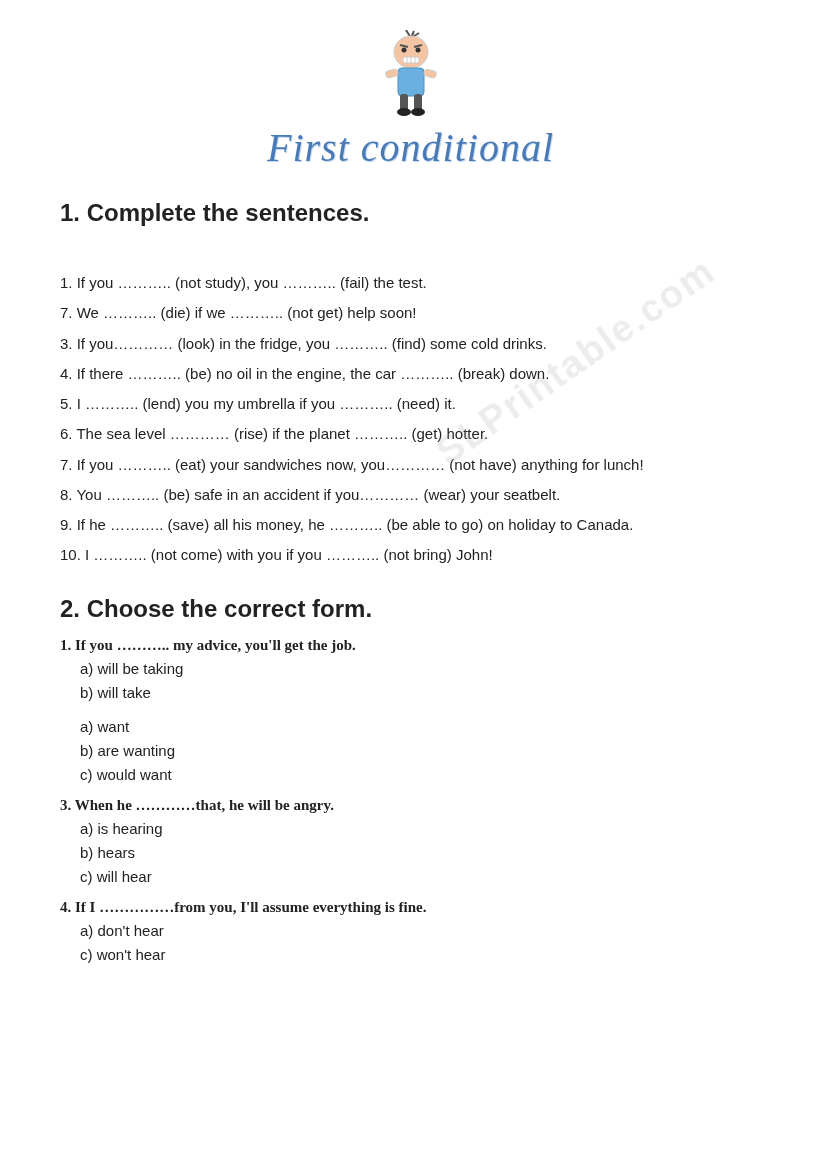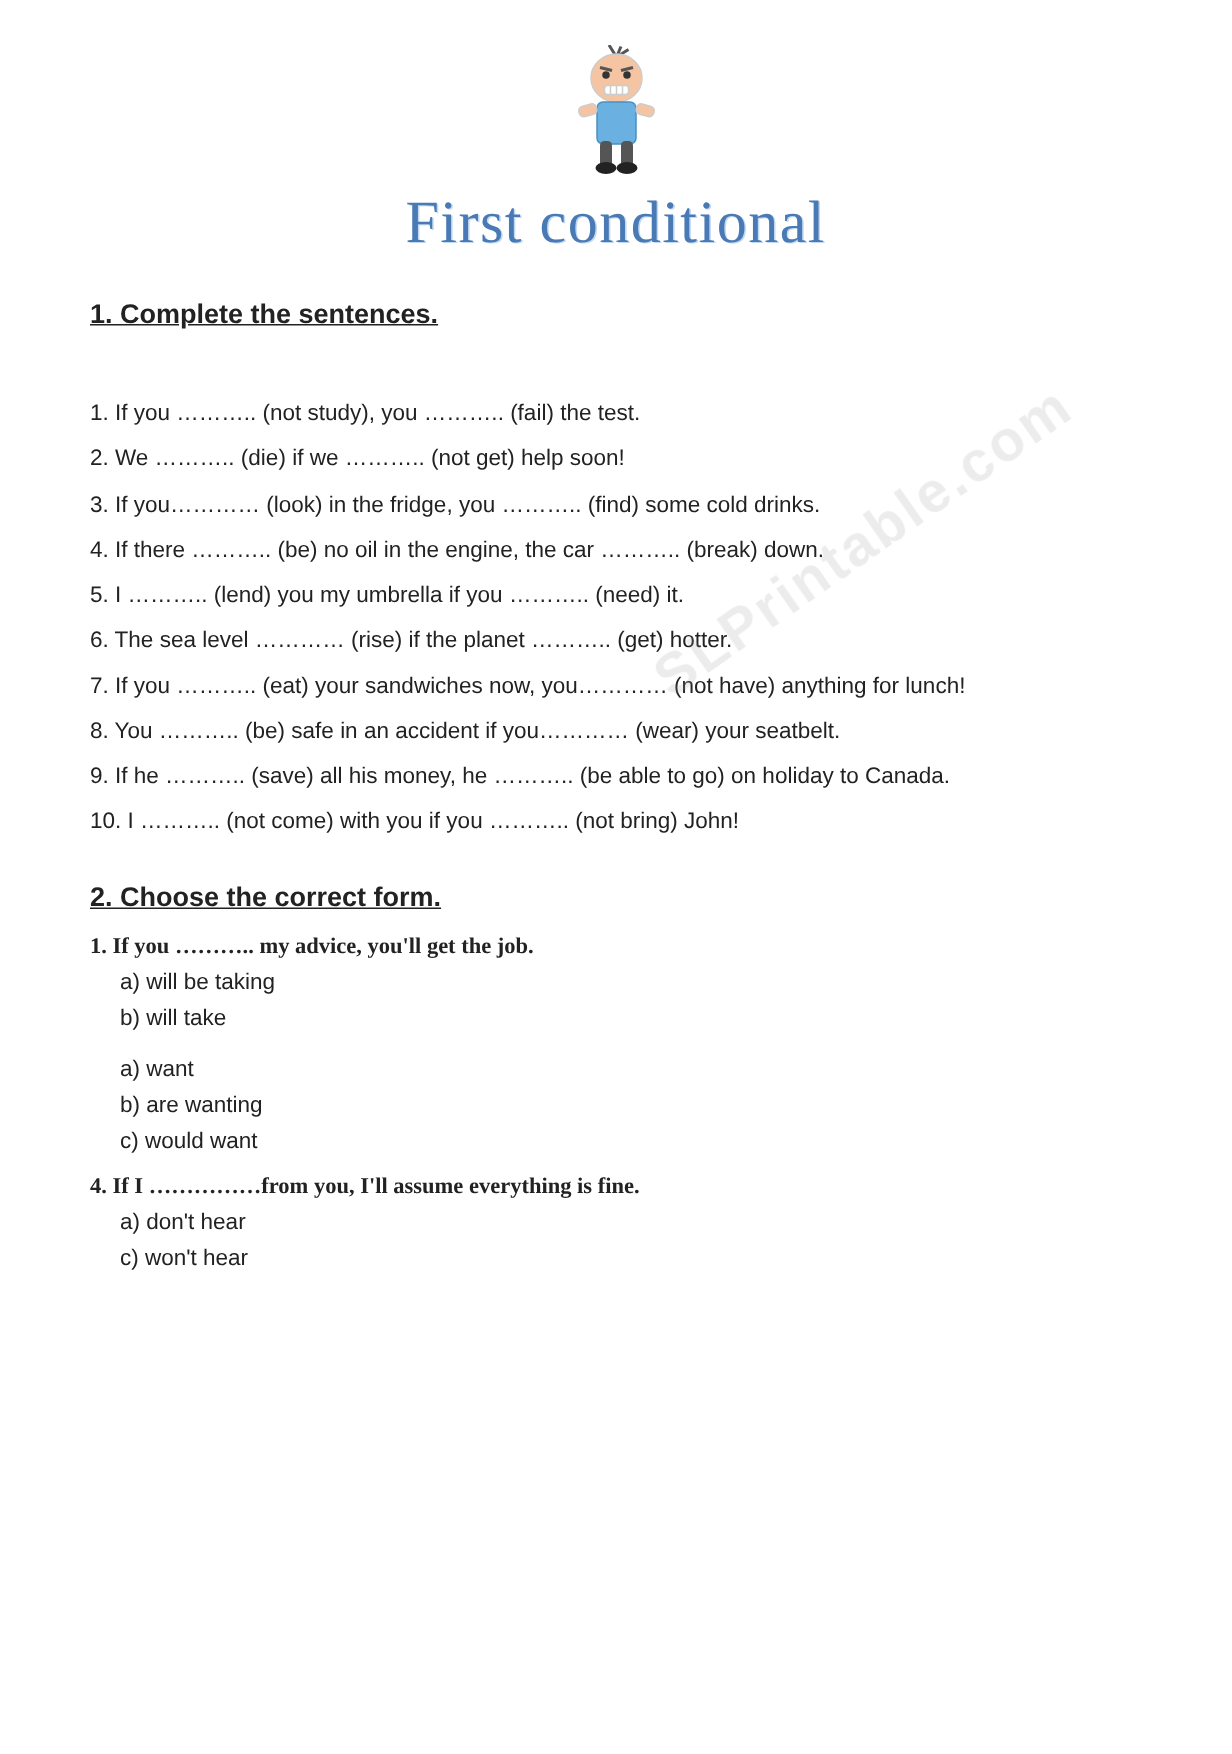--- a/index.html
+++ b/index.html
@@ -15,30 +15,30 @@
 
     .header {
       text-align: center;
       margin-bottom: 28px;
     }
 
     .main-title {
       font-family: 'Georgia', serif;
       font-size: 40px;
       color: #4a7ab5;
+      font-style: italic;
       letter-spacing: 1px;
       text-shadow: 1px 1px 0 #c0d8f0;
     }
 
     .section-title {
-      font-size: 18px;
+      font-size: 24px;
       font-weight: bold;
       margin-bottom: 14px;
       margin-top: 6px;
-      text-decoration: underline;
     }
 
     .section {
       margin-bottom: 28px;
     }
 
     .sentences-list {
       list-style: none;
       padding: 0;
       margin-top: 44px;
@@ -125,21 +125,21 @@
     <ellipse cx="42" cy="82" rx="7" ry="4" fill="#222"></ellipse>
   </svg>
 
   <div class="main-title">First conditional</div>
 </div>
 
 <div class="section">
   <div class="section-title">1. Complete the sentences.</div>
   <ul class="sentences-list">
   <li>1. If you ……….. (not study), you ………..  (fail) the test.</li>
-      <li>2. We  ………..  (die) if we ………..  (not get) help soon!</li>
+      <li>7. We  ………..  (die) if we ………..  (not get) help soon!</li>
       <li>3. If you…………   (look) in the fridge, you ………..  (find) some cold drinks.</li>
       <li>4. If there ………..  (be) no oil in the engine, the car ………..  (break) down.</li>
       <li>5. I ………..  (lend) you my umbrella if you ………..  (need) it.</li>
       <li>6. The sea level …………  (rise) if the planet  ………..  (get) hotter.</li>
       <li>7. If you ………..  (eat) your sandwiches now, you…………  (not have) anything for lunch!</li>
       <li>8. You ………..  (be) safe in an accident if you…………   (wear) your seatbelt.</li>
       <li>9. If he ………..  (save) all his money, he ………..  (be able to go) on holiday to Canada.</li>
       <li>10. I ………..  (not come) with you if you ………..  (not bring) John!</li>
     </ul>
 </div>
@@ -151,18 +151,24 @@
         <div class="q-stem">1. If you ……….. my advice, you'll get the job.</div>
         <div class="option">a) will be taking</div>
         <div class="option">b) will take</div>
       </div>
       <div class="question-block">
         <div class="option">a) want</div>
         <div class="option">b) are wanting</div>
         <div class="option">c) would want</div>
       </div>
       <div class="question-block">
+        <div class="q-stem">3. When he …………that, he will be angry.</div>
+        <div class="option">a) is hearing</div>
+        <div class="option">b) hears</div>
+        <div class="option">c) will hear</div>
+      </div>
+      <div class="question-block">
         <div class="q-stem">4. If I ……………from you, I'll assume everything is fine.</div>
         <div class="option">a) don't hear</div>
         <div class="option">c) won't hear</div>
       </div>
     </div>
 </div>
 
 </body></html>

